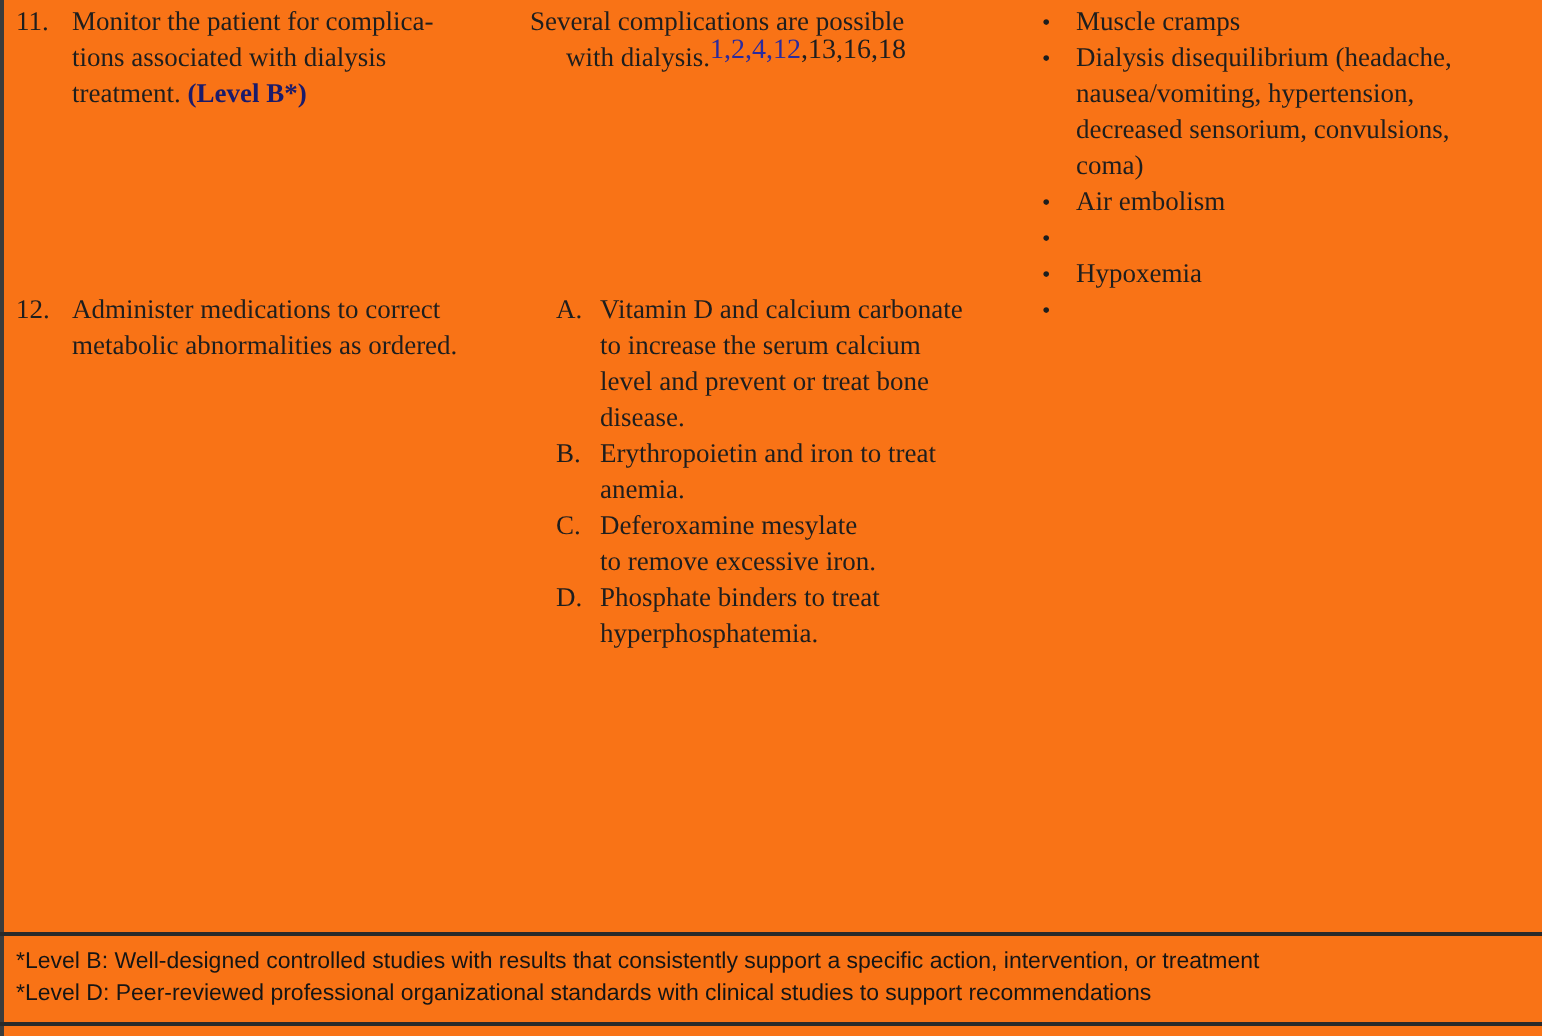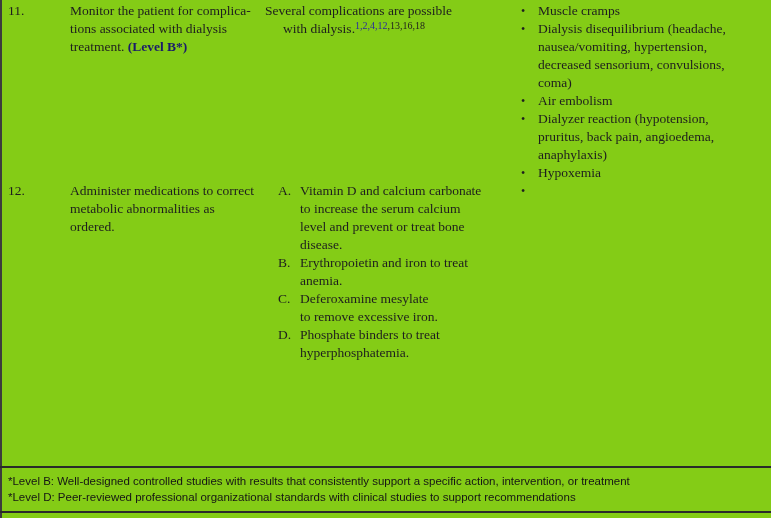--- a/index.html
+++ b/index.html
@@ -1,19 +1,19 @@
 <!DOCTYPE html>
 <html><head>
 <meta charset="utf-8">
 <style>
   html,body { margin:0; padding:0; background:#ffffff; }
   .page {
     position:relative;
     width:771px; height:518px;
-    background:#84cc16;
+    background:#f97316;
     font-family:"Liberation Serif", serif;
     font-size:13.5px;
     line-height:18px;
     color:#1e1e1e;
     overflow:hidden;
     box-sizing:border-box;
   }
   .left-edge {
     position:absolute; left:0; top:0;
     width:2px; height:100%;
@@ -22,31 +22,31 @@
   .table {
     display:grid;
     grid-template-columns:257px 256px 1fr;
     padding:2px 0 0 8px;
   }
   .cell { box-sizing:border-box; padding-right:10px; }
 
   
   .step { display:flex; }
   .step-num { width:28px; flex:none; }
-  .step-text { white-space:pre-line;margin-left:34px; }
+  .step-text { white-space:pre-line; }
   .level-label { font-weight:bold; }
 
   
   .rationale-para {
     padding-left:18px;
     text-indent:-18px;
     white-space:pre-line;
   }
   .sup {
-    font-size:10px;
+    font-size:14px;
     line-height:0;
     position:relative;
     top:-4.5px;
     white-space:nowrap;
   }
   .sub-items { padding-left:13px; }
   .sub-item { display:flex; }
   .sub-letter { width:22px; flex:none; }
   .sub-text { white-space:pre-line; }
 
@@ -108,23 +108,20 @@
 nausea/vomiting, hypertension,
 decreased sensorium, convulsions,
 coma)</span>
       </div>
       <div class="outcome">
         <span class="bullet">•</span>
         <span class="outcome-text">Air embolism</span>
       </div>
       <div class="outcome">
         <span class="bullet">•</span>
-        <span class="outcome-text">Dialyzer reaction (hypotension,
-pruritus, back pain, angioedema,
-anaphylaxis)</span>
       </div>
       <div class="outcome">
         <span class="bullet">•</span>
         <span class="outcome-text">Hypoxemia</span>
       </div>
     </div>
 
     <div class="cell">
       <div class="step">
         <span class="step-num">12.</span>

